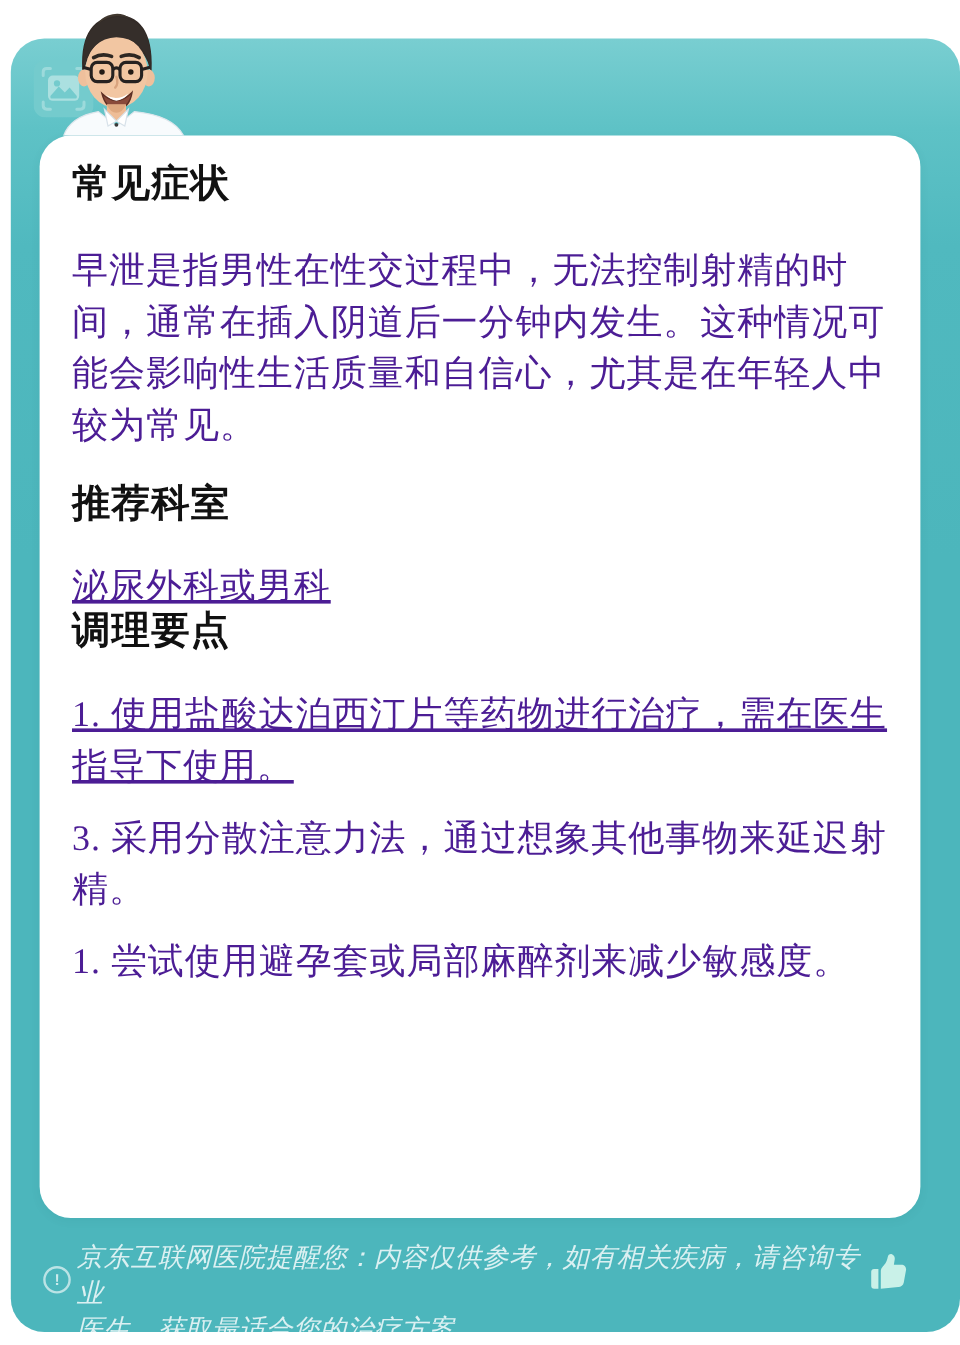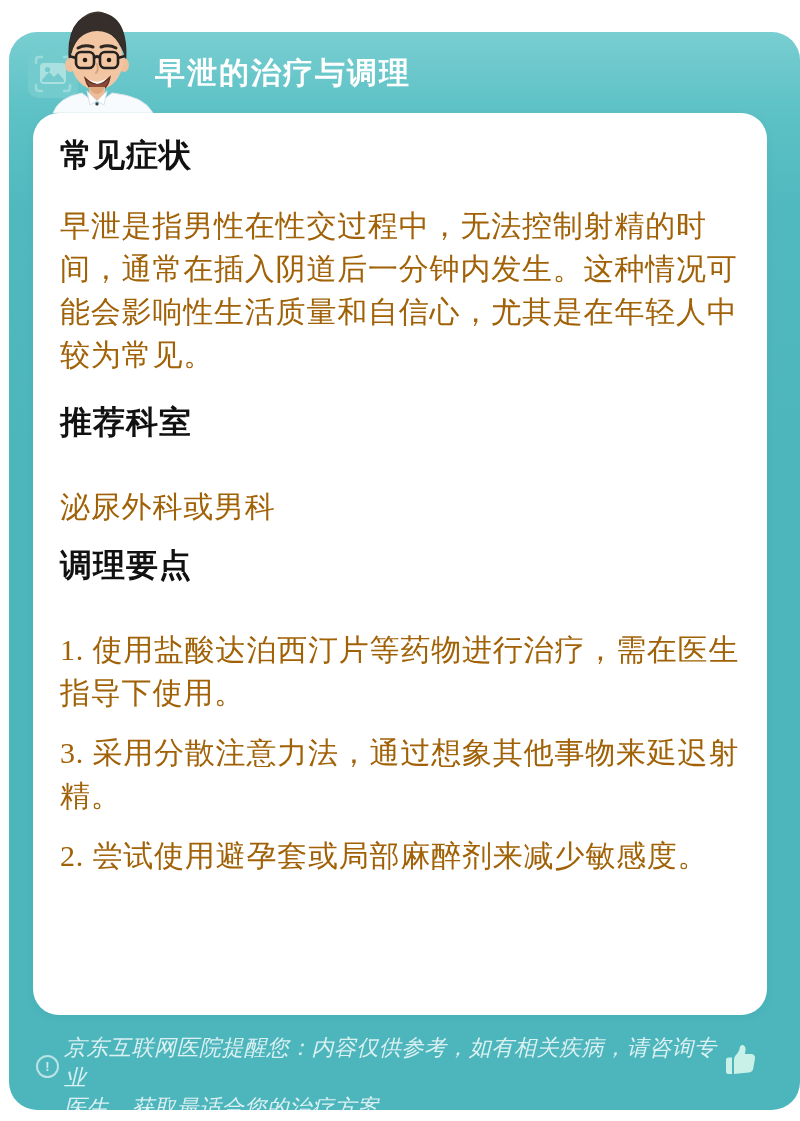--- a/index.html
+++ b/index.html
@@ -19,28 +19,28 @@
     font-size:30px;line-height:34px;font-weight:700;color:#ffffff;letter-spacing:2px;
   }
   .white-card{
     position:absolute;left:33px;top:113px;width:734px;height:902px;
     background:#ffffff;border-radius:26px;
     box-shadow:0 2px 8px rgba(20,80,85,.06);
     box-sizing:border-box;padding:24px 24px 0 27px;
   }
   .section-heading{
     margin:0;font-size:32px;line-height:36px;font-weight:700;color:#111111;
-    letter-spacing:1px;font-family:Liberation Sans, sans-serif;
+    letter-spacing:1px;font-family:Liberation Mono, monospace;
   }
   .body-text{
-    margin:0;font-size:30px;line-height:43px;color:#a16207;letter-spacing:0.8px;
+    margin:0;font-size:30px;line-height:43px;color:#4c1d95;letter-spacing:0.8px;
     font-family:"Liberation Serif","DejaVu Serif",serif;
   }
-  .mt16{margin-top:28px;} .mt17{margin-top:17px;} .mt19{margin-top:19px;}
-  .mt27{margin-top:45px;} .mt28{margin-top:45px;} .mt31{margin-top:31px;}
+  .mt16{margin-top:28px;} .mt17{margin-top:17px;} .mt19{}
+  .mt27{margin-top:27px;text-decoration:underline;} .mt28{margin-top:28px;text-decoration:underline;} .mt31{margin-top:31px;}
   .footer-info-icon{
     position:absolute;left:36px;top:1055px;width:19px;height:19px;
     border:2px solid rgba(255,255,255,0.62);border-radius:50%;
     color:rgba(255,255,255,0.72);font-size:13px;line-height:19px;
     text-align:center;font-weight:700;
   }
   .footer-text{
     position:absolute;left:64px;top:1033px;width:672px;margin:0;
     font-size:22px;line-height:30px;color:rgba(255,255,255,0.80);letter-spacing:0.5px;
   }
@@ -60,34 +60,33 @@
         <path d="M8 13 V10 Q8 7 11 7 H14"></path>
         <path d="M36 7 H39 Q42 7 42 10 V13"></path>
         <path d="M8 35 V38 Q8 41 11 41 H14"></path>
         <path d="M36 41 H39 Q42 41 42 38 V35"></path>
       </g>
       <rect x="12" y="13" width="26" height="21" rx="4" fill="#abe0e0"></rect>
       <circle cx="19.5" cy="19.5" r="2.6" fill="#74cbcd"></circle>
       <path d="M14 30 L21 22 L26 27 L30 23 L36 30 L36 31 Q36 32 35 32 H15 Q14 32 14 31 Z" fill="#74cbcd"></path>
     </svg>
 
-    <h1 class="header-title" style="left:146px;top:24px;">早泄的治疗与调理</h1>
 
     <div class="white-card" style="left:24px;top:81px;">
 
       <h2 class="section-heading">常见症状</h2>
       <p class="body-text mt31">早泄是指男性在性交过程中，无法控制射精的时间，通常在插入阴道后一分钟内发生。这种情况可能会影响性生活质量和自信心，尤其是在年轻人中较为常见。</p>
 
       <h2 class="section-heading mt16">推荐科室</h2>
       <p class="body-text mt27">泌尿外科或男科</p>
 
       <h2 class="section-heading mt19">调理要点</h2>
       <p class="body-text mt28">1. 使用盐酸达泊西汀片等药物进行治疗，需在医生指导下使用。</p>
       <p class="body-text mt17">3. 采用分散注意力法，通过想象其他事物来延迟射精。</p>
-      <p class="body-text mt17">2. 尝试使用避孕套或局部麻醉剂来减少敏感度。</p>
+      <p class="body-text mt17">1. 尝试使用避孕套或局部麻醉剂来减少敏感度。</p>
     </div>
   </div>
 
   <svg class="avatar" viewBox="0 0 113 105">
 
     <path d="M17 56 Q12 8 46 4 Q78 6 74 56 Q71 28 45 26 Q21 28 17 56 Z" fill="#332b27"></path>
 
     <ellipse cx="18" cy="57" rx="5" ry="7" fill="#efc09c"></ellipse>
     <ellipse cx="72" cy="57" rx="5" ry="7" fill="#efc09c"></ellipse>
 

